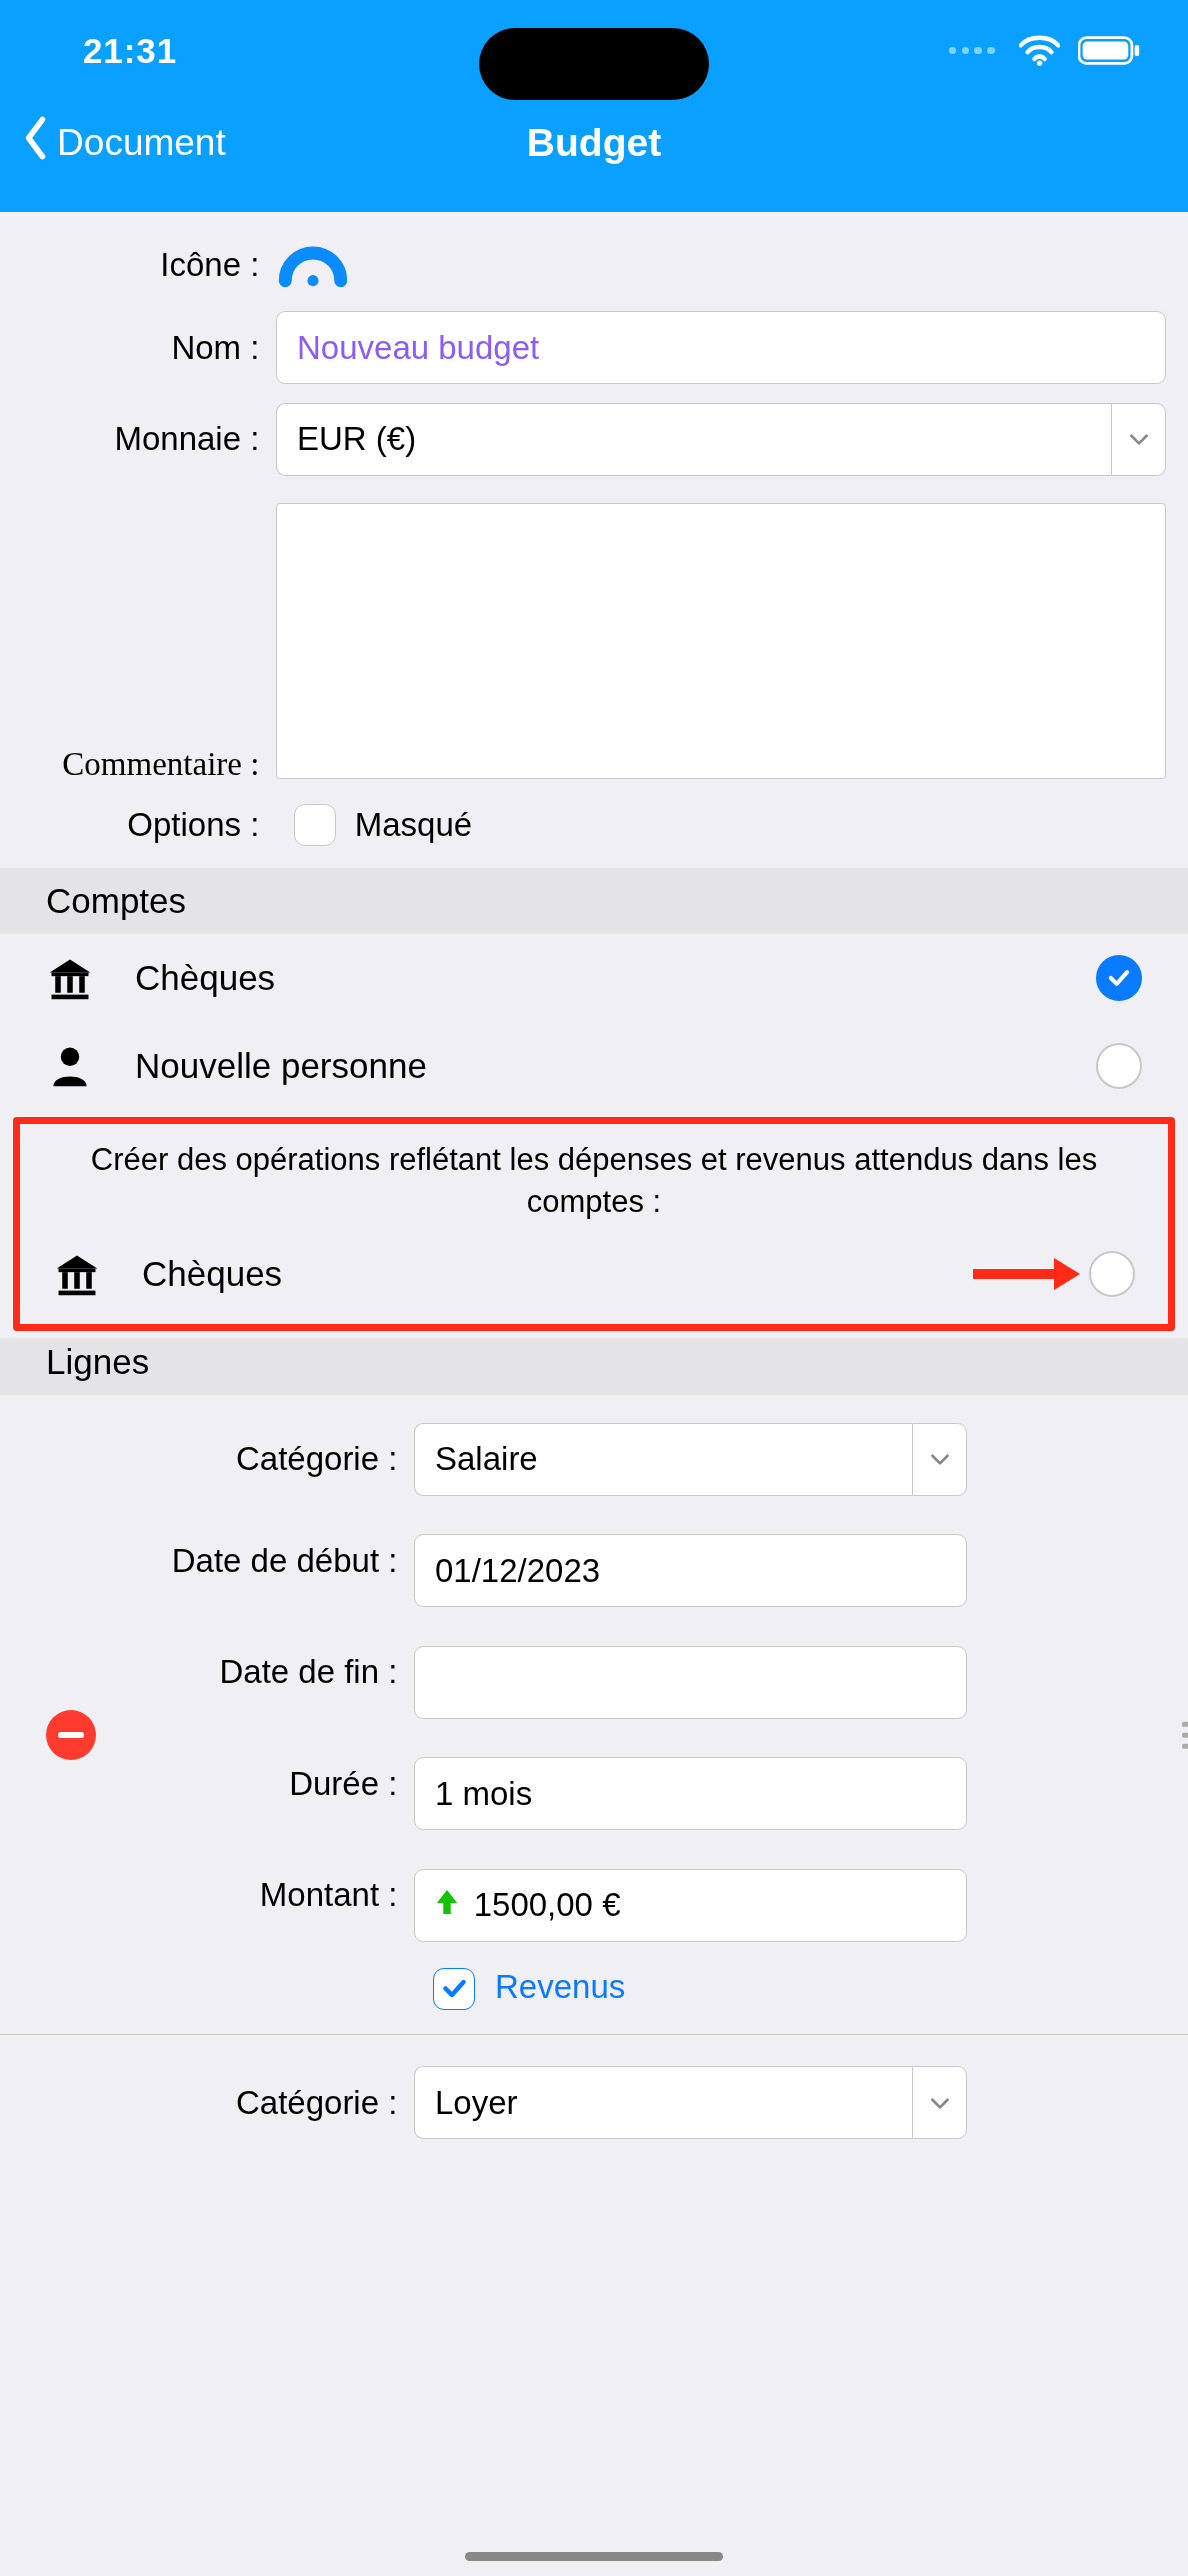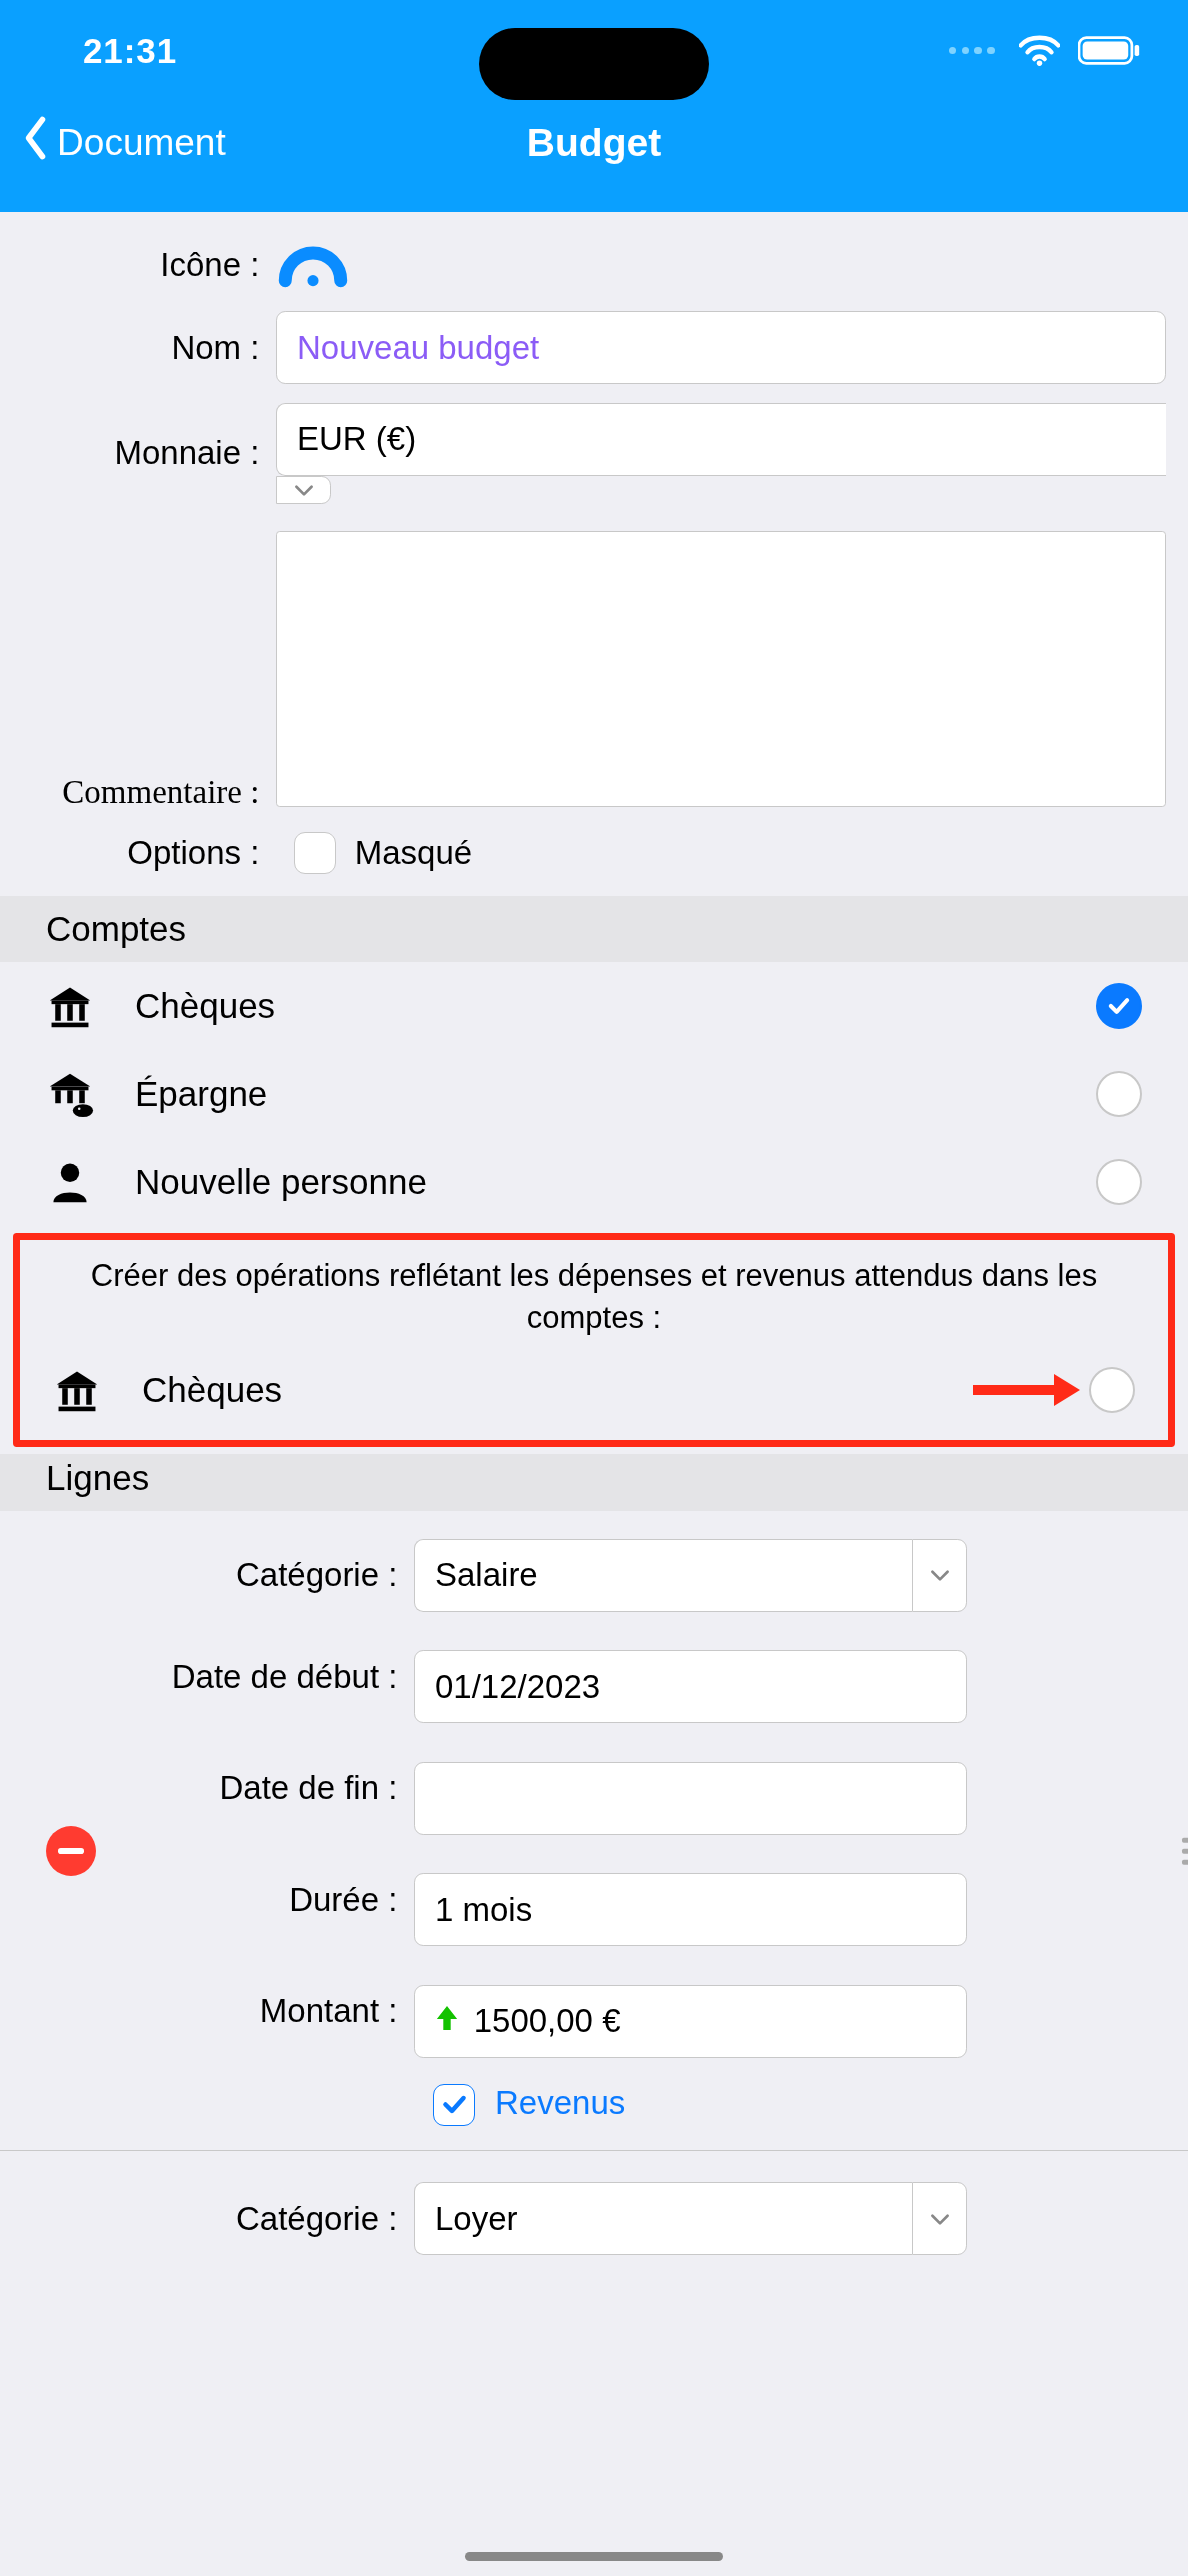--- a/index.html
+++ b/index.html
@@ -80,21 +80,21 @@
   .text-input, .select-input, .textarea-input {
     width: 100%;
     border: 0.9px solid #c8c8c8;
     border-radius: 9.2px;
     background: #fff;
     font-size: 33px;
     padding: 16.6px 20px;
     font-family: inherit;
     color: #8b5cf6;
   }
-  .select-wrap { position: relative; display:flex;flex-direction:column; }
+  .select-wrap { position: relative; display:flex; }
   .select-main {
     flex:1;
     border: 0.9px solid #c8c8c8;
     border-right:none;
     border-radius: 9.2px 0 0 9.2px;
     background:#fff;
     padding: 16.6px 20px;
     font-size:33px;
   }
   .select-arrow-box{
@@ -319,35 +319,20 @@
         </svg>
     </div>
     <div class="list-label">Chèques</div>
     <div class="radio checked">
       <svg viewBox="0 0 24 24" fill="none">
           <path d="M5 12 L10 17 L19 7" stroke="#fff" stroke-width="3.5" stroke-linecap="round" stroke-linejoin="round"></path>
         </svg>
     </div>
   </div>
 
-  <div class="list-item">
-    <div class="list-icon">
-      <svg viewBox="0 0 52 52">
-          <path d="M4 18 L26 4 L48 18 Z" fill="#000"></path>
-          <rect x="6" y="18" width="40" height="4" fill="#000"></rect>
-          <rect x="10" y="22" width="6" height="14" fill="#000"></rect>
-          <rect x="23" y="22" width="6" height="14" fill="#000"></rect>
-          <rect x="36" y="22" width="6" height="14" fill="#000"></rect>
-          <ellipse cx="40" cy="44" rx="11" ry="7" fill="#000"></ellipse>
-          <circle cx="36" cy="42" r="1.4" fill="#efeff4"></circle>
-        </svg>
-    </div>
-    <div class="list-label">Épargne</div>
-    <div class="radio"></div>
-  </div>
 
   <div class="list-item">
     <div class="list-icon">
       <svg viewBox="0 0 52 52">
           <circle cx="26" cy="16" r="10" fill="#000"></circle>
           <path d="M8 48 C8 34 44 34 44 48 Z" fill="#000"></path>
         </svg>
     </div>
     <div class="list-label">Nouvelle personne</div>
     <div class="radio"></div>

